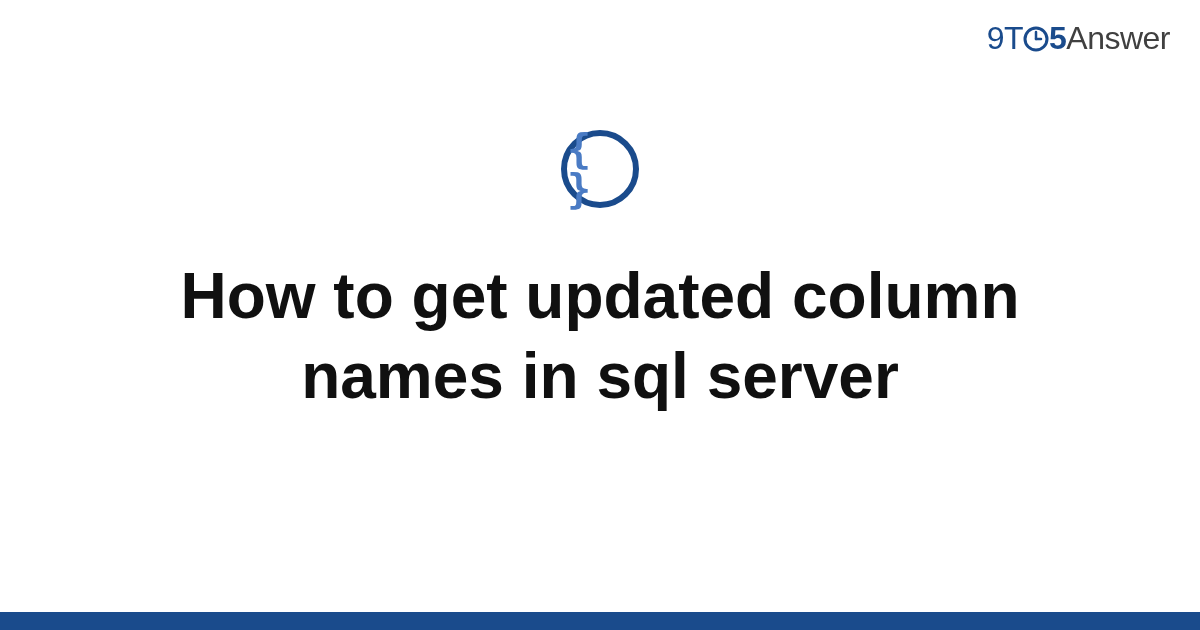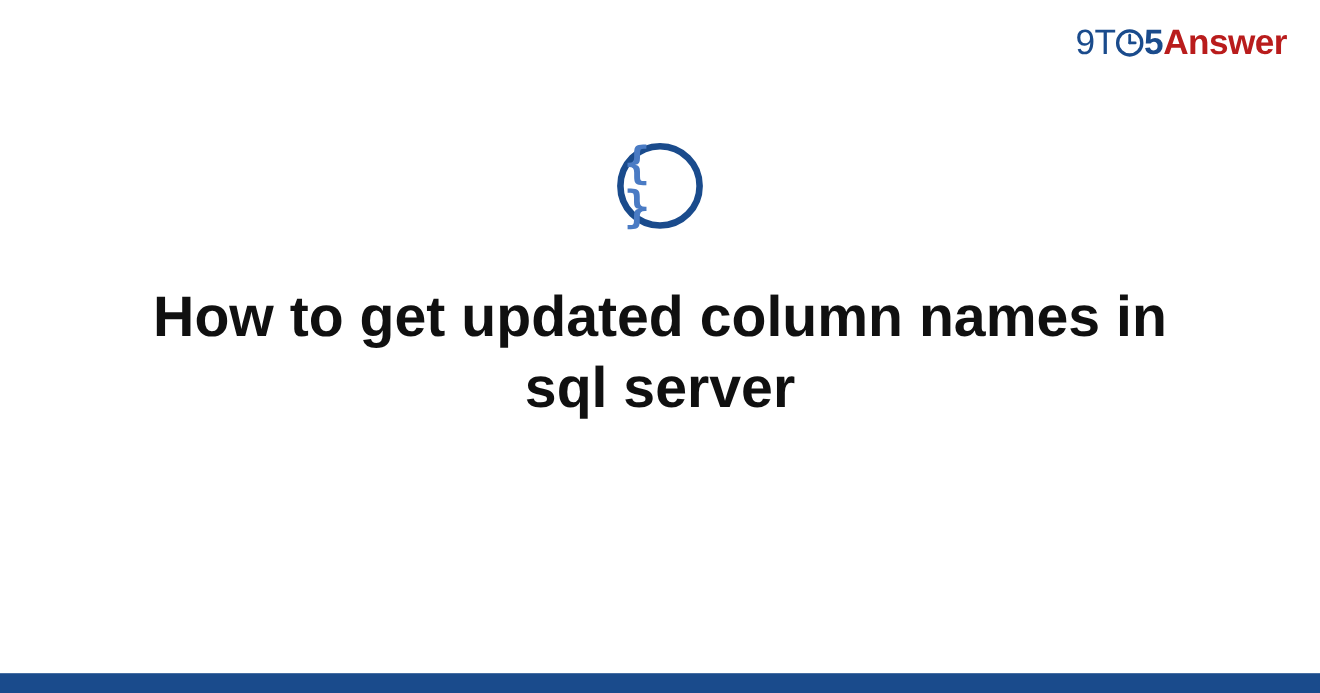--- a/index.html
+++ b/index.html
@@ -31,22 +31,22 @@
       display: inline-flex;
       align-items: center;
       justify-content: center;
       vertical-align: -3px;
     }
     .brand .five {
       color: #1a4b8c;
       font-weight: 700;
     }
     .brand .answer {
-      color: #b91c1c;
-      font-weight: 700;
+      color: #404040;
+      font-weight: 400;
     }
     .center-content {
       position: absolute;
       top: 130px;
       left: 0;
       right: 0;
       display: flex;
       flex-direction: column;
       align-items: center;
     }
@@ -63,21 +63,21 @@
     .braces {
       color: #4a7bc4;
       font-size: 40px;
       font-weight: 700;
       letter-spacing: 2px;
       font-family: Consolas, Monaco, monospace;
       line-height: 1;
     }
     .title {
       color: #101010;
-      font-size: 52px;
+      font-size: 64px;
       font-weight: 700;
       text-align: center;
       line-height: 1.25;
       max-width: 1050px;
       padding: 0 40px;
     }
     .footer-bar {
       position: absolute;
       bottom: 0;
       left: 0;

